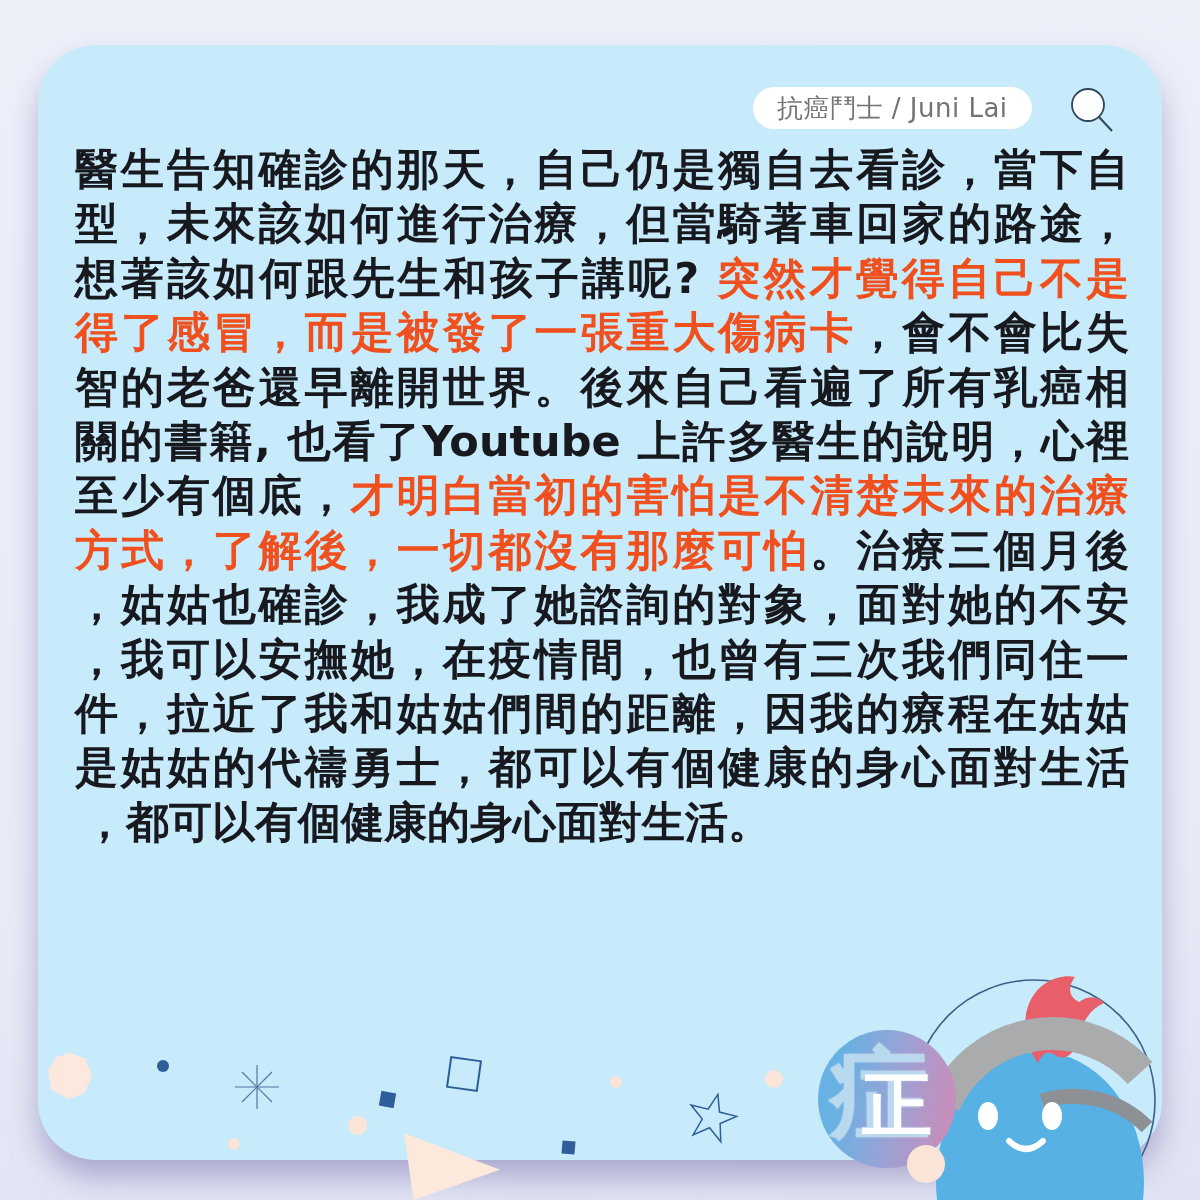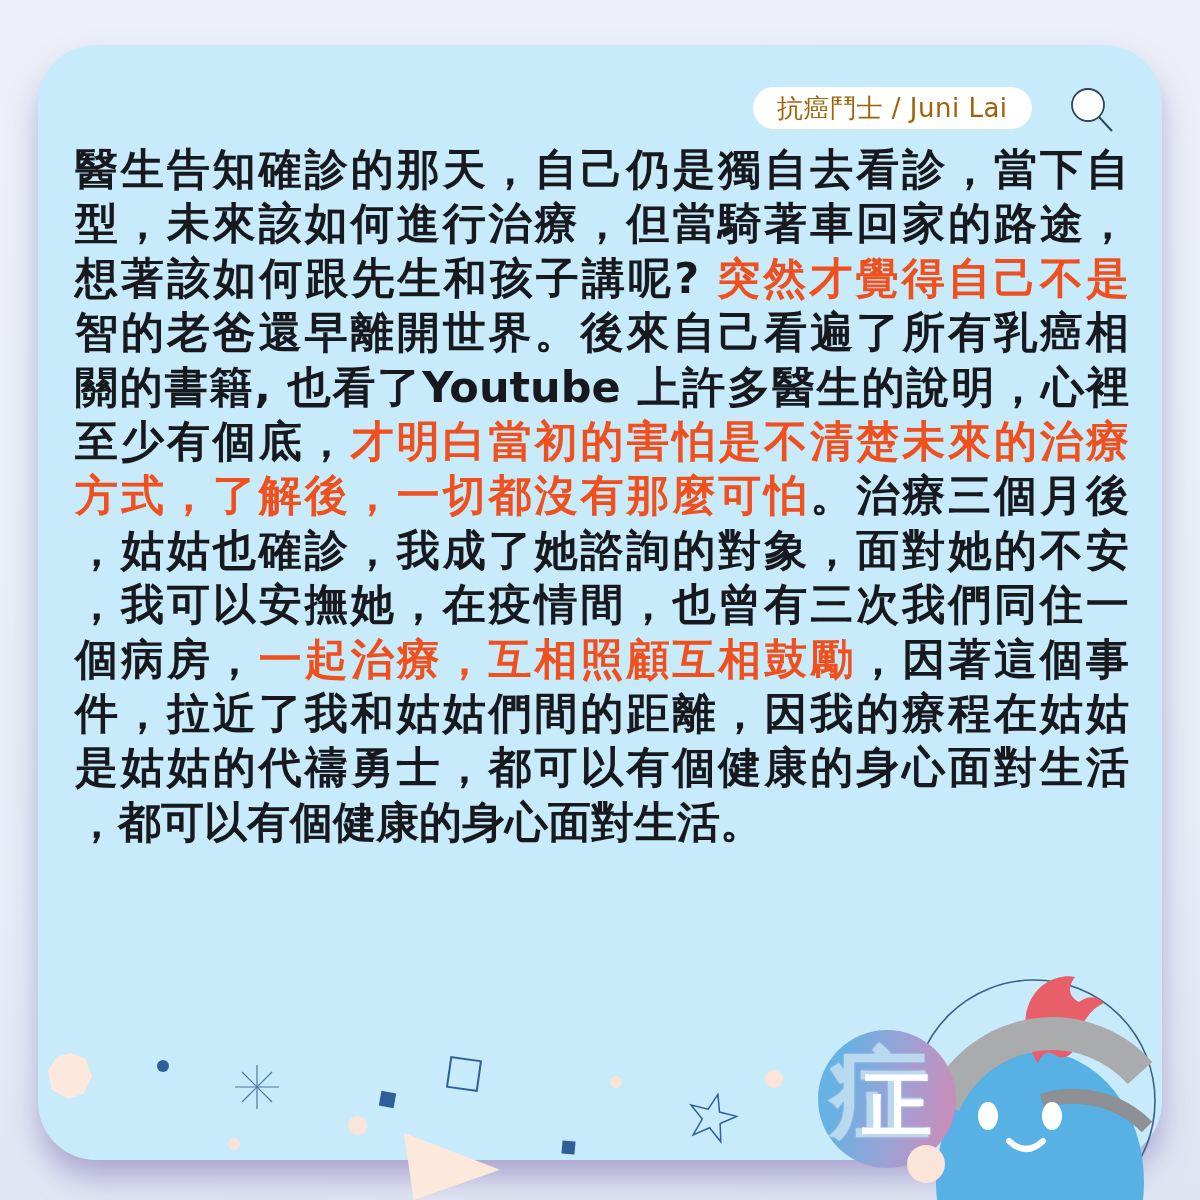--- a/index.html
+++ b/index.html
@@ -5,27 +5,27 @@
   html,body{margin:0;padding:0;}
   body{font-family:"DejaVu Sans","Liberation Sans",sans-serif;}
   .stage{position:relative;width:1200px;height:1200px;overflow:hidden;
     background:linear-gradient(175deg,#edf0f9 0%,#e8ecf7 70%,#dfe3f2 100%);}
   .card{position:absolute;left:38px;top:45px;width:1124px;height:1115px;
     background:#c7ebfb;border-radius:58px;
     box-shadow:0 18px 30px -2px rgba(122,112,175,0.55);}
   
   .badge-pill{position:absolute;left:753px;top:87px;height:42px;padding:0 24px;
     background:#ffffff;border-radius:22px;display:flex;align-items:center;justify-content:center;
-    color:#a16207;font-size:26px;font-weight:500;letter-spacing:.5px;z-index:4;cursor:pointer;}
+    color:#737373;font-size:26px;font-weight:500;letter-spacing:.5px;z-index:4;cursor:pointer;}
   .search-svg{position:absolute;left:1062px;top:82px;z-index:4;cursor:pointer;}
   
   .story{position:absolute;left:75px;top:142px;width:1054px;z-index:3;
     color:#17191f;font-size:43px;line-height:54.4px;font-weight:700;}
   .story .line{text-align:justify;text-align-last:justify;white-space:nowrap;}
-  .story .line.last{text-align-last:left;}
+  .story .line.last{text-align-last:left;margin-left:8px;}
   .story .hl{color:#f0501e;margin-top:40px;}
   
   .shape{position:absolute;z-index:2;}
   .cream{background:#fbe4d8;border-radius:50%;}
   .navy-dot{background:#2e5f9b;border-radius:50%;}
   .navy-sq{background:#2e5f9b;}
   .navy-sq-o{border:2px solid #2e5f9b;background:transparent;}
   .heptagon{background:#fce8dc;
     clip-path:polygon(50% 0%,85% 12%,100% 50%,82% 88%,46% 100%,8% 80%,0% 38%,20% 8%);}
   .triangle{background:#fde8dc;z-index:5;
@@ -53,27 +53,27 @@
   </div>
   <svg class="search-svg" width="58" height="58" viewBox="0 0 58 58">
     <circle cx="26" cy="23" r="16" fill="#fdfefe" stroke="#2f4558" stroke-width="1.8"></circle>
     <line x1="37" y1="35" x2="50" y2="49" stroke="#2f4558" stroke-width="2"></line>
   </svg>
 
   <div class="story">
       <div class="line"><span>醫生告知確診的那天，自己仍是獨自去看診，當下自</span></div>
       <div class="line"><span>型，未來該如何進行治療，但當騎著車回家的路途，</span></div>
       <div class="line"><span>想著該如何跟先生和孩子講呢? </span><span class="hl">突然才覺得自己不是</span></div>
+      <div class="line"><span class="hl">得了感冒，而是被發了一張重大傷病卡</span><span>，會不會比失</span></div>
       <div class="line"><span>智的老爸還早離開世界。後來自己看遍了所有乳癌相</span></div>
       <div class="line"><span>關的書籍, 也看了Youtube 上許多醫生的說明，心裡</span></div>
       <div class="line"><span>至少有個底，</span><span class="hl">才明白當初的害怕是不清楚未來的治療</span></div>
       <div class="line"><span class="hl">方式，了解後，一切都沒有那麼可怕</span><span>。治療三個月後</span></div>
       <div class="line"><span>，姑姑也確診，我成了她諮詢的對象，面對她的不安</span></div>
       <div class="line"><span>，我可以安撫她，在疫情間，也曾有三次我們同住一</span></div>
-      <div class="line"><span>個病房，</span><span class="hl">一起治療，互相照顧互相鼓勵</span><span>，因著這個事</span></div>
       <div class="line"><span>件，拉近了我和姑姑們間的距離，因我的療程在姑姑</span></div>
       <div class="line"><span>是姑姑的代禱勇士，都可以有個健康的身心面對生活</span></div>
       <div class="line last"><span>，都可以有個健康的身心面對生活。</span></div>
     </div>
 
   <div class="shape heptagon" style="left:48px;top:1053px;width:44px;height:46px;"></div>
   <div class="shape navy-dot" style="left:157px;top:1060px;width:12px;height:12px;"></div>
   <svg class="shape" style="left:235px;top:1065px;" width="44" height="44" viewBox="0 0 44 44">
     <g stroke="#51779f" stroke-width="1.2">
       <line x1="22" y1="0" x2="22" y2="44"></line>

